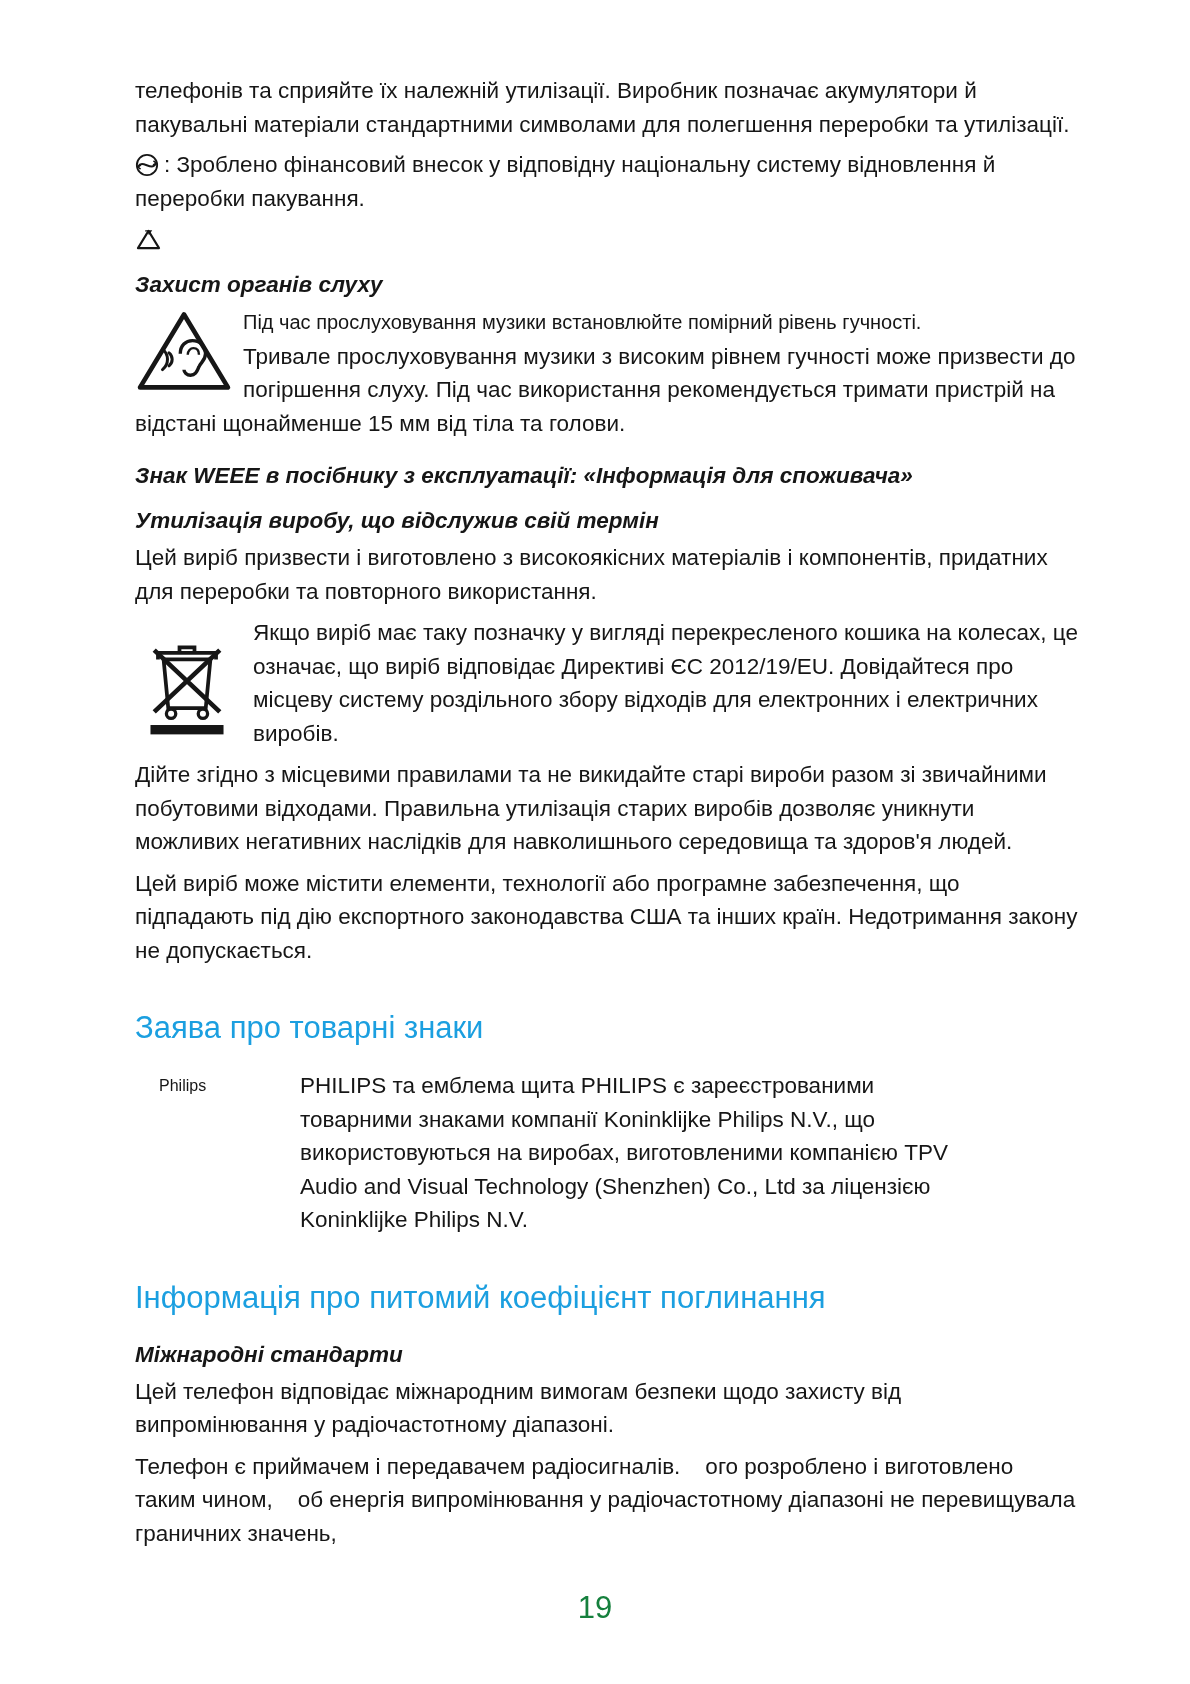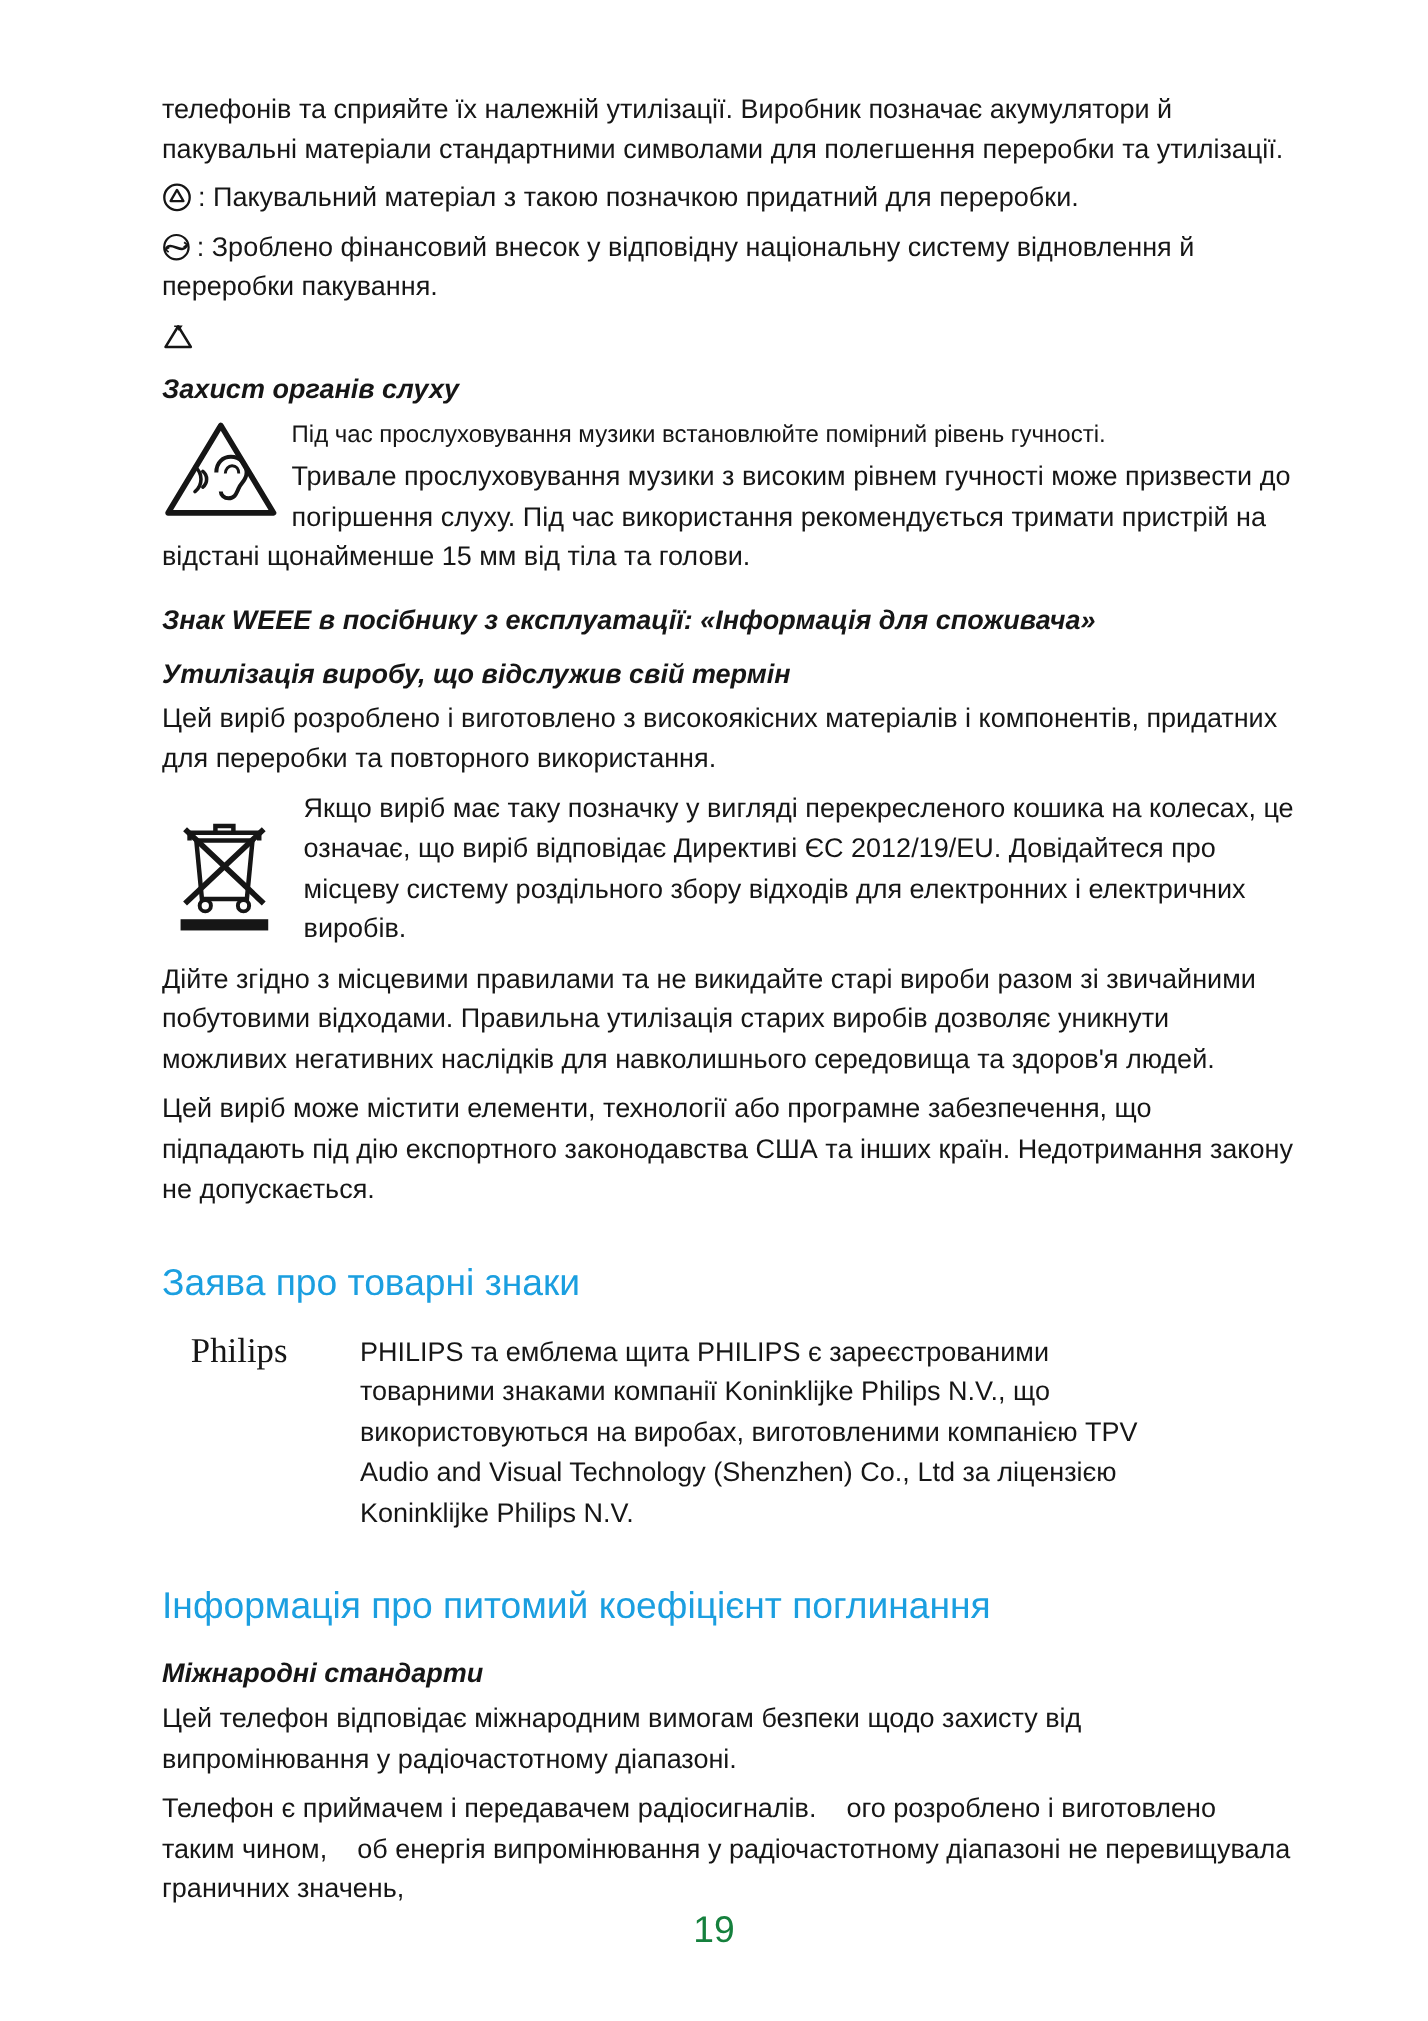--- a/index.html
+++ b/index.html
@@ -24,39 +24,31 @@
   .inline-icon svg { display: block; }
   .subhead { font-size: 22.5px; font-weight: 700; margin: 13px 0 5px; line-height: 31px; font-style: italic; }
   .subhead.gap { margin-top: 20px; margin-bottom: 14px; }
   .bluehead { font-size: 31px; font-weight: 400; color: var(--accent); margin: 42px 0 22px; line-height: 38px; }
   .flow::after { content: ""; display: block; clear: both; }
   .float-icon { float: left; }
   .hearing-icon { width: 98px; height: 86px; margin: 2px 10px 4px 0; }
   .weee-icon { width: 104px; height: 118px; margin: 6px 14px 2px 0; }
   .lead { font-size: 20px; line-height: 35px; }
   .tm-row { display: flex; align-items: flex-start; margin-top: 6px; }
-  .brand { flex: 0 0 165px; box-sizing: border-box; padding-left: 24px; font-size: 29px; line-height: 33.5px; font-family: Liberation Serif, serif; }
+  .brand { flex: 0 0 165px; box-sizing: border-box; padding-left: 24px; font-size: 16px; line-height: 33.5px; }
   .tm-text { max-width: 672px; }
   .page-number { position: absolute; left: 0; right: 0; bottom: 58px; text-align: center; font-size: 31px; color: #15803d; }
 </style>
 </head>
 <body>
 
 <div class="page">
 
   <p class="body">телефонів та сприяйте їх належній утилізації. Виробник позначає акумулятори й пакувальні матеріали стандартними символами для полегшення переробки та утилізації.</p>
 
-  <p class="body icon-line">
-    <span class="inline-icon">
-      <svg width="25" height="25" viewBox="0 0 26 26" aria-hidden="true">
-        <circle cx="13" cy="13" r="11" fill="none" stroke="#161616" stroke-width="2"></circle>
-        <path d="M13 6.5 L18.6 16.2 H7.4 Z" fill="none" stroke="#161616" stroke-width="2" stroke-linejoin="round"></path>
-      </svg>
-    </span><span>: Пакувальний матеріал з такою позначкою придатний для переробки.</span>
-  </p>
 
   <p class="body icon-line">
     <span class="inline-icon">
       <svg width="24" height="24" viewBox="0 0 26 26" aria-hidden="true">
         <circle cx="13" cy="13" r="11" fill="none" stroke="#161616" stroke-width="2"></circle>
         <path d="M3.5 14.5 C8 6.5, 18 20.5, 22.5 11.5" fill="none" stroke="#161616" stroke-width="2.2"></path>
         <path d="M20 8.5 L23 11 L19.5 12.8" fill="none" stroke="#161616" stroke-width="1.6"></path>
         <path d="M6 17.5 L3 15 L6.5 13.2" fill="none" stroke="#161616" stroke-width="1.6"></path>
       </svg>
     </span><span>: Зроблено фінансовий внесок у відповідну національну систему відновлення й переробки пакування.</span>
@@ -84,21 +76,21 @@
       </svg>
     </span>
     <p class="lead">Під час прослуховування музики встановлюйте помірний рівень гучності.</p>
     <p class="body">Тривале прослуховування музики з високим рівнем гучності може призвести до погіршення слуху. Під час використання рекомендується тримати пристрій на відстані щонайменше 15 мм від тіла та голови.</p>
   </div>
 
   <h3 class="subhead gap">Знак WEEE в посібнику з експлуатації: «Інформація для споживача»</h3>
 
   <h3 class="subhead">Утилізація виробу, що відслужив свій термін</h3>
 
-  <p class="body">Цей виріб розроблено і виготовлено з високоякісних матеріалів і компонентів, придатних для переробки та повторного використання.</p>
+  <p class="body">Цей виріб призвести і виготовлено з високоякісних матеріалів і компонентів, придатних для переробки та повторного використання.</p>
 
   <div class="flow">
     <span class="float-icon weee-icon">
       <svg width="104" height="118" viewBox="0 0 110 126" aria-hidden="true">
         <path d="M30 40 h50 l-5 52 h-40 Z" fill="none" stroke="#161616" stroke-width="4"></path>
         <path d="M24 40 v-7 h62 v7" fill="none" stroke="#161616" stroke-width="4"></path>
         <path d="M47 33 v-6 h16 v6" fill="none" stroke="#161616" stroke-width="4"></path>
         <circle cx="38" cy="98" r="5" fill="none" stroke="#161616" stroke-width="3.5"></circle>
         <circle cx="72" cy="98" r="5" fill="none" stroke="#161616" stroke-width="3.5"></circle>
         <path d="M20 30 L90 96 M90 30 L20 96" stroke="#161616" stroke-width="5" fill="none"></path>

